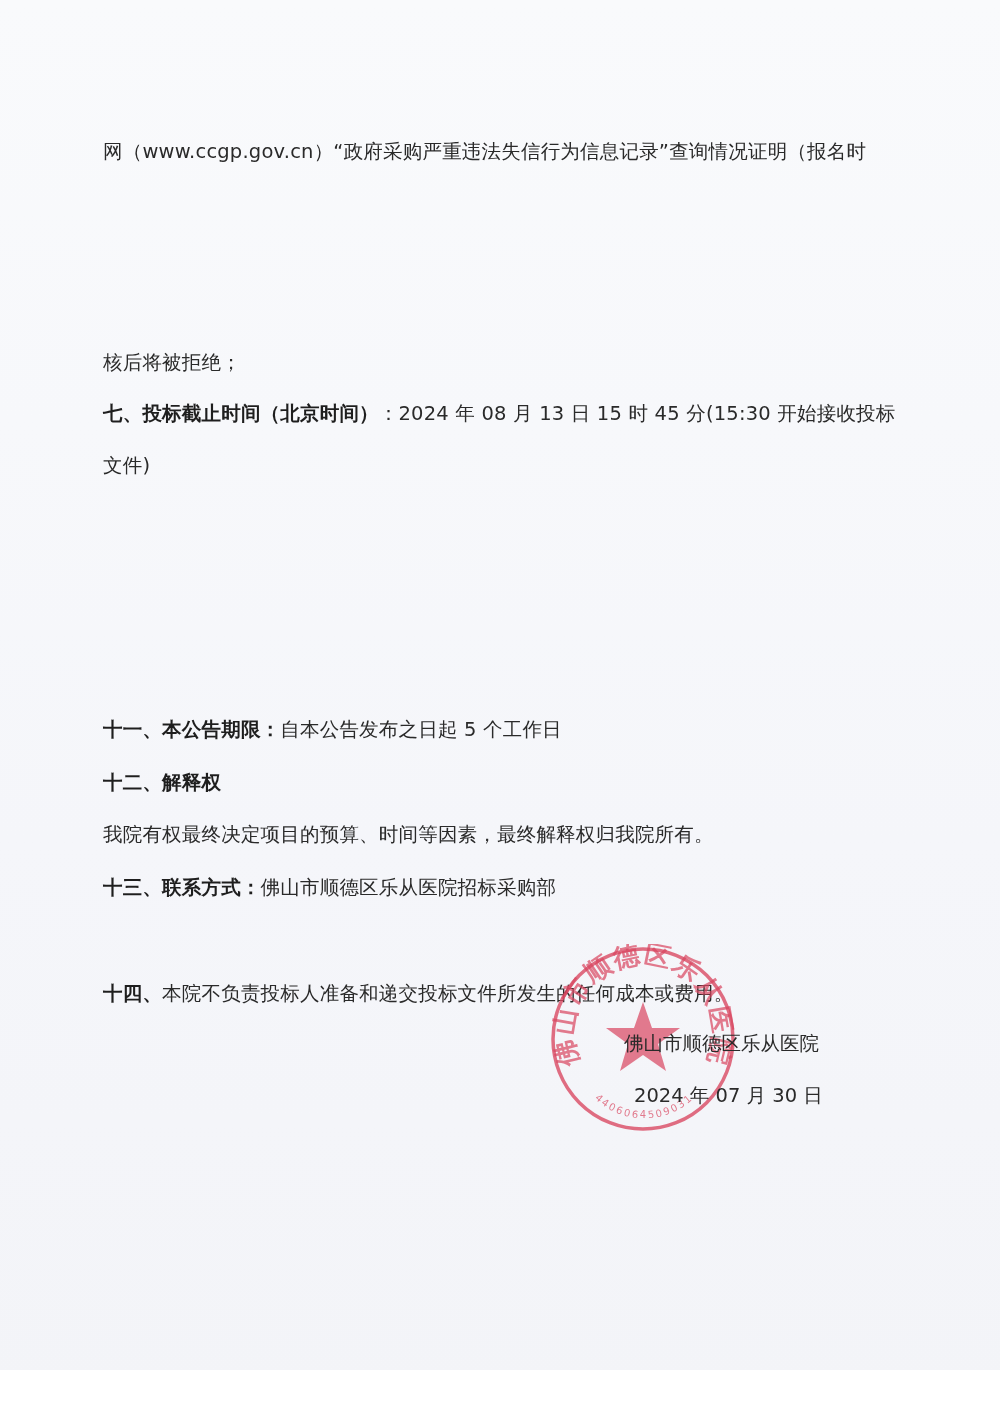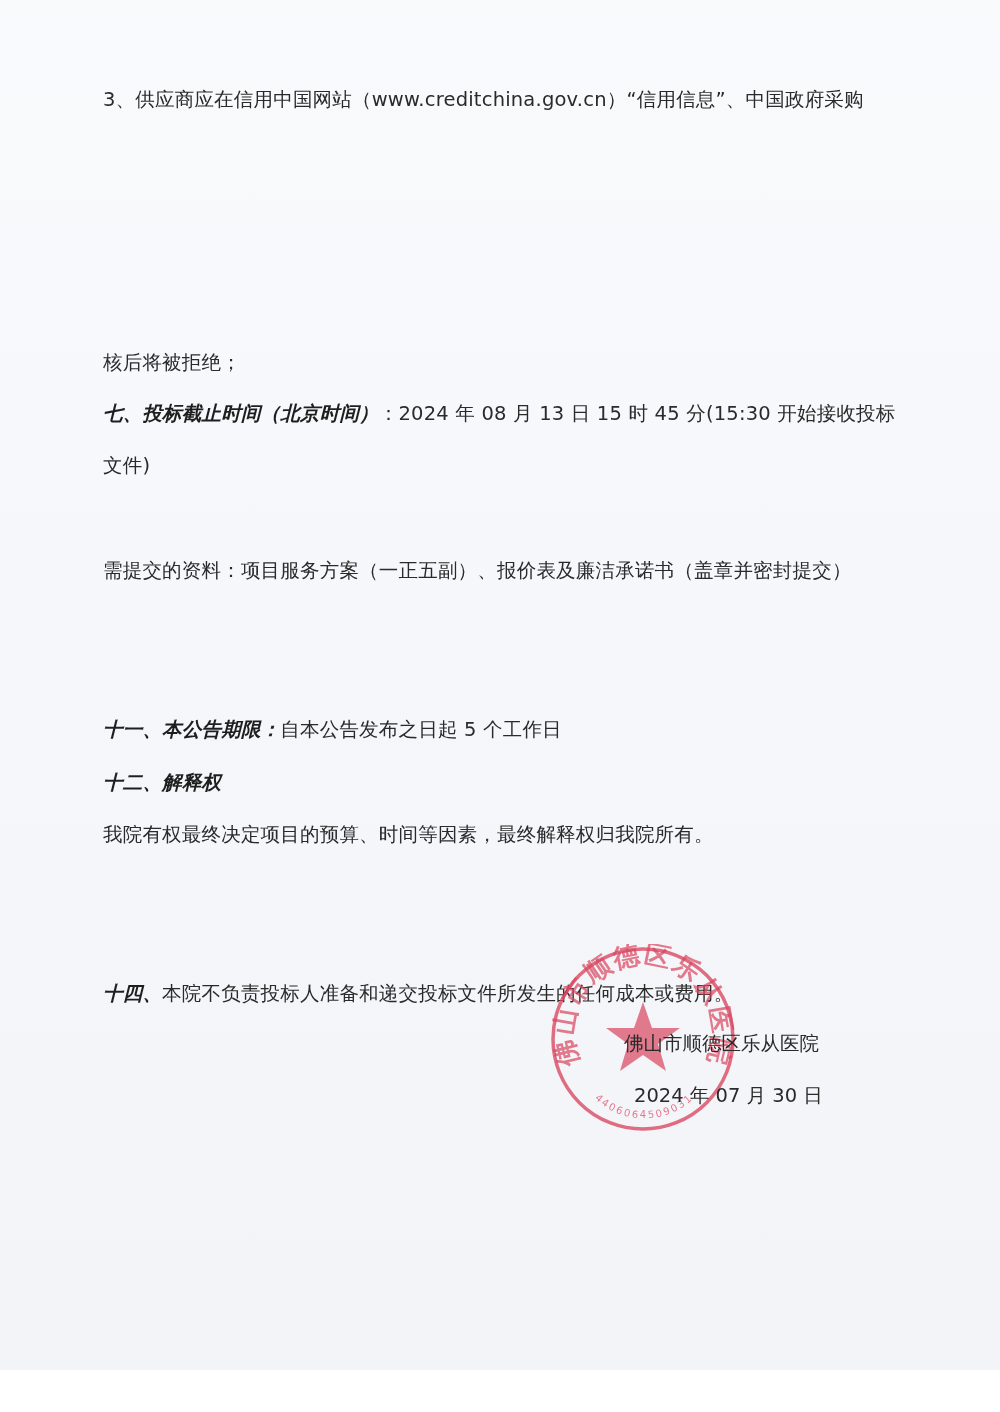--- a/index.html
+++ b/index.html
@@ -15,53 +15,55 @@
   }
   .bottom-strip {
     position: absolute; left: 0; top: 1370px; width: 1000px; height: 42px;
     background: #ffffff;
   }
   .line {
     position: absolute; left: 103px;
     font-size: 19.5px; line-height: 26px; white-space: nowrap;
     letter-spacing: 0.2px;
   }
-  .b { font-weight: bold; color: #1e1e1e; font-style: italic; }
+  .b { font-weight: bold; color: #1e1e1e; }
   .sig {
     position: absolute; font-size: 19.5px; line-height: 26px; white-space: nowrap;
   }
   .seal {
     position: absolute; left: 548px; top: 944px; width: 190px; height: 190px;
     pointer-events: none;
   }
 </style>
 </head>
 <body>
 
 <div class="page">
 
-  <div class="line" style="top:87px">3、供应商应在信用中国网站（www.creditchina.gov.cn）“信用信息”、中国政府采购</div>
+  <div class="line" style="top:139px">网（www.ccgp.gov.cn）“政府采购严重违法失信行为信息记录”查询情况证明（报名时</div>
   <div class="line" style="top:350px">核后将被拒绝；</div>
 
   <div class="line" style="top:401px">
     <span class="b">七、投标截止时间（北京时间）</span><span>：2024 年 08 月 13 日 15 时 45 分(15:30 开始接收投标</span>
   </div>
   <div class="line" style="top:453px">文件)</div>
 
-  <div class="line" style="top:558px">需提交的资料：项目服务方案（一正五副）、报价表及廉洁承诺书（盖章并密封提交）</div>
 
 
 
   <div class="line" style="top:717px">
     <span class="b">十一、本公告期限：</span><span>自本公告发布之日起  5 个工作日</span>
   </div>
 
   <div class="line b" style="top:770px">十二、解释权</div>
   <div class="line" style="top:822px">我院有权最终决定项目的预算、时间等因素，最终解释权归我院所有。</div>
 
+  <div class="line" style="top:875px">
+    <span class="b">十三、联系方式：</span><span>佛山市顺德区乐从医院招标采购部</span>
+  </div>
 
   <div class="line" style="top:981px">
     <span class="b">十四、</span><span>本院不负责投标人准备和递交投标文件所发生的任何成本或费用。</span>
   </div>
 
   <svg class="seal" viewBox="0 0 190 190">
     <defs>
       <path id="arcTop" d="M 28 110 A 70 70 0 1 1 162 110"></path>
       <path id="arcBottom" d="M 42 150 A 72 72 0 0 0 150 150"></path>
     </defs>

